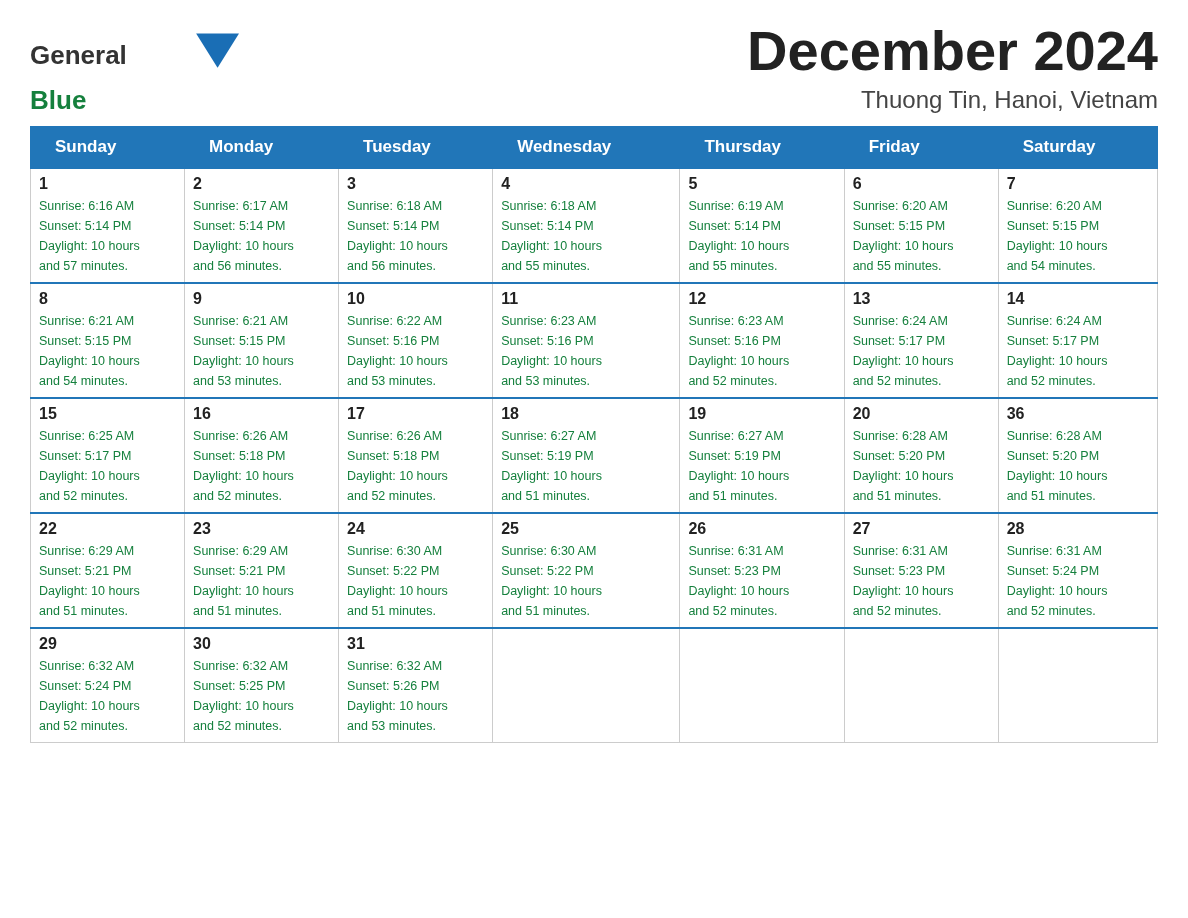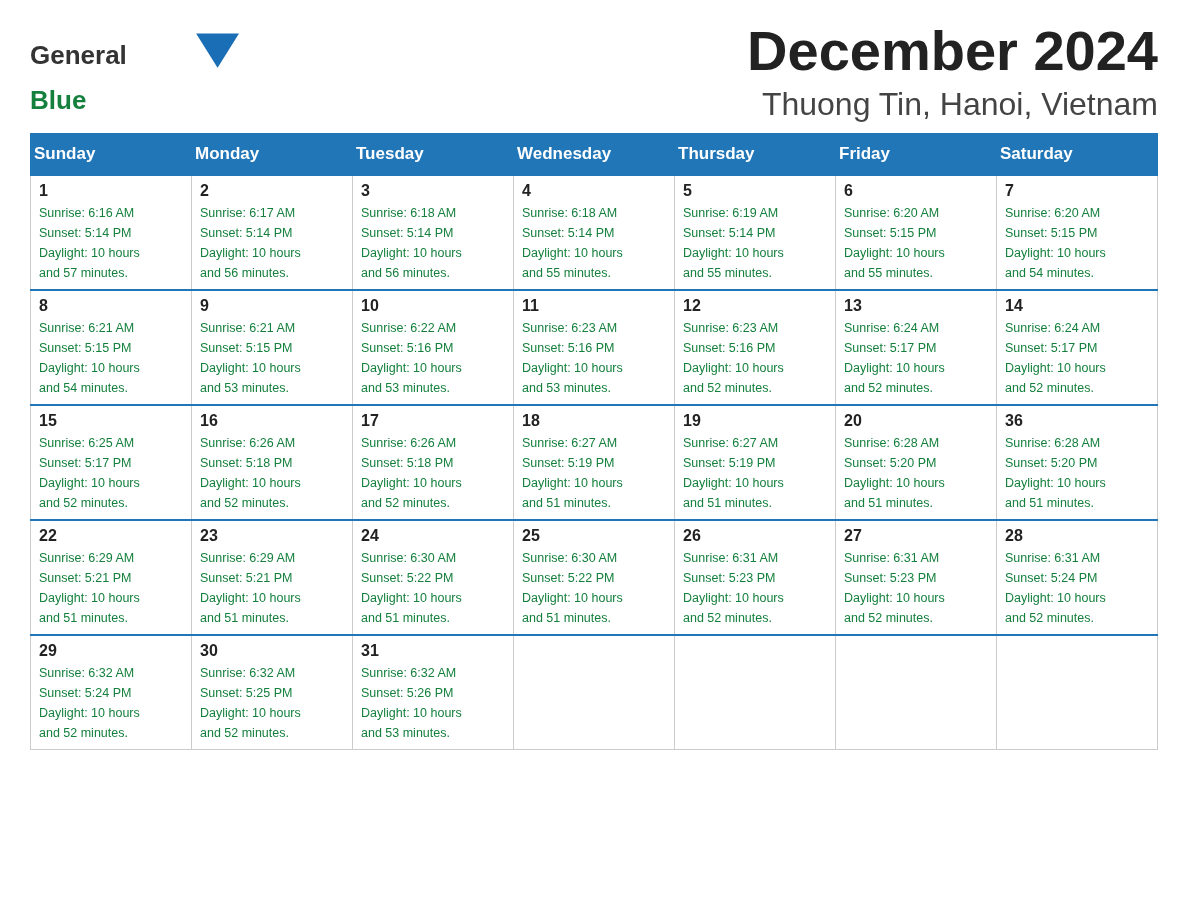--- a/index.html
+++ b/index.html
@@ -25,35 +25,35 @@
     .title-block {
       text-align: right;
     }
     .main-title {
       font-size: 56px;
       font-weight: bold;
       color: #222;
       line-height: 1.1;
     }
     .subtitle {
-      font-size: 32px;
+      font-size: 24px;
       color: #444;
       margin-top: 4px;
     }
     table {
       width: 100%;
       border-collapse: collapse;
       margin-top: 10px;
     }
     thead th {
       background-color: #2176b8;
       color: #fff;
       font-size: 17px;
       font-weight: bold;
-      padding: 10px 3px;
+      padding: 10px 24px;
       text-align: left;
       border: 1px solid #2176b8;
     }
     tbody td {
       border: 1px solid #ccc;
       border-top: 2px solid #2176b8;
       vertical-align: top;
       padding: 6px 8px;
       font-size: 13px;
       color: #333;

